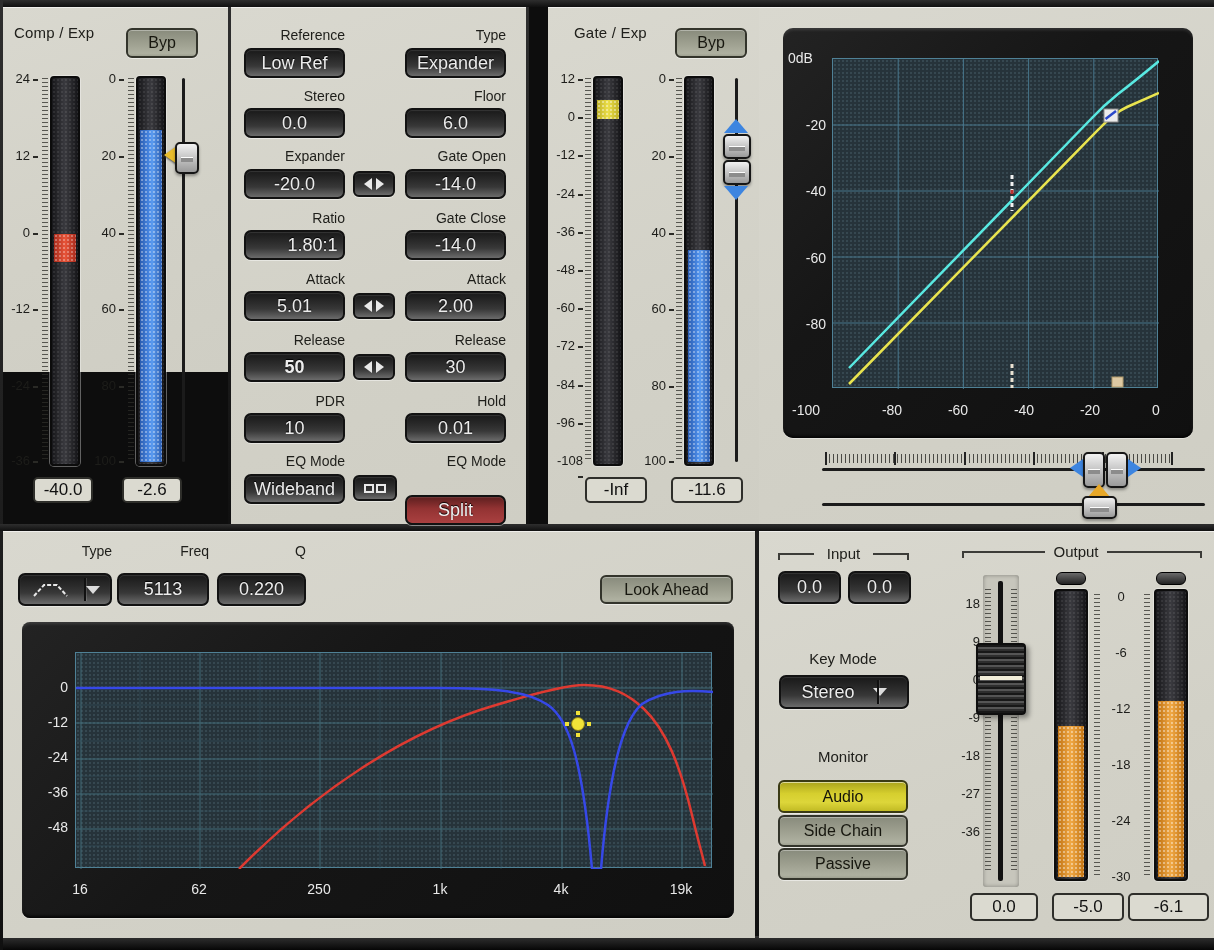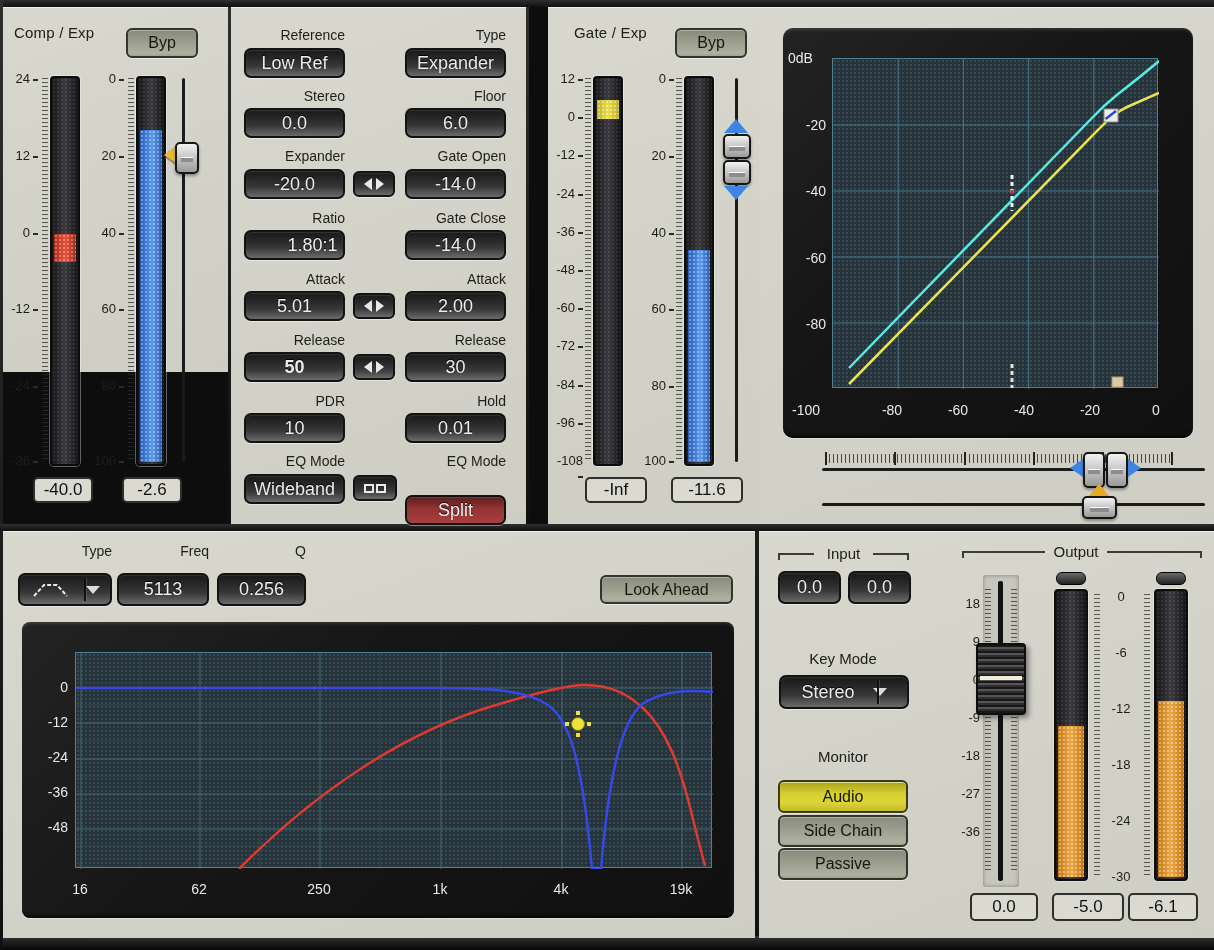--- a/index.html
+++ b/index.html
@@ -319,21 +319,21 @@
     <div class="plabel" style="left:214px;top:12px;width:89px;">Q</div>
 
     <div class="btn-dark" style="left:15px;top:42px;width:94px;height:33px;">
       <svg width="42" height="22" style="margin-right:8px;">
         <path d="M4,17 L14,6 L27,6 L37,17" fill="none" stroke="#e8e8e8" stroke-width="2" stroke-dasharray="4 2"></path>
       </svg>
       <span class="dd-sep" style="left:64px;"></span>
       <span class="dd-arrow" style="margin-left:6px;"></span>
     </div>
     <div class="btn-dark" style="left:114px;top:42px;width:92px;height:33px;">5113</div>
-    <div class="btn-dark" style="left:214px;top:42px;width:89px;height:33px;">0.256</div>
+    <div class="btn-dark" style="left:214px;top:42px;width:89px;height:33px;">0.220</div>
     <div class="btn-khaki" style="left:597px;top:44px;width:133px;height:29px;">Look Ahead</div>
 
     <div class="bezel" style="left:19px;top:91px;width:712px;height:296px;border-radius:8px;"></div>
     <div class="gwhite gwhite-r" style="left:27px;top:148px;width:38px;">0</div>
     <div class="gwhite gwhite-r" style="left:27px;top:183px;width:38px;">-12</div>
     <div class="gwhite gwhite-r" style="left:27px;top:218px;width:38px;">-24</div>
     <div class="gwhite gwhite-r" style="left:27px;top:253px;width:38px;">-36</div>
     <div class="gwhite gwhite-r" style="left:27px;top:288px;width:38px;">-48</div>
 
     <div class="plotbg" style="left:72px;top:121px;width:637px;height:216px;">
@@ -434,15 +434,15 @@
     <div class="ticks-v" style="left:385px;top:63px;height:282px;"></div>
     <div class="scale-label-c" style="left:345px;top:58px;width:34px;">0</div>
     <div class="scale-label-c" style="left:345px;top:114px;width:34px;">-6</div>
     <div class="scale-label-c" style="left:345px;top:170px;width:34px;">-12</div>
     <div class="scale-label-c" style="left:345px;top:226px;width:34px;">-18</div>
     <div class="scale-label-c" style="left:345px;top:282px;width:34px;">-24</div>
     <div class="scale-label-c" style="left:345px;top:338px;width:34px;">-30</div>
 
     <div class="readout" style="left:211px;top:362px;width:68px;height:28px;">0.0</div>
     <div class="readout" style="left:293px;top:362px;width:72px;height:28px;">-5.0</div>
-    <div class="readout" style="left:369px;top:362px;width:70px;height:28px;">-6.1</div>
+    <div class="readout" style="left:369px;top:362px;width:81px;height:28px;">-6.1</div>
   </div>
 </div>
 
 </body></html>

